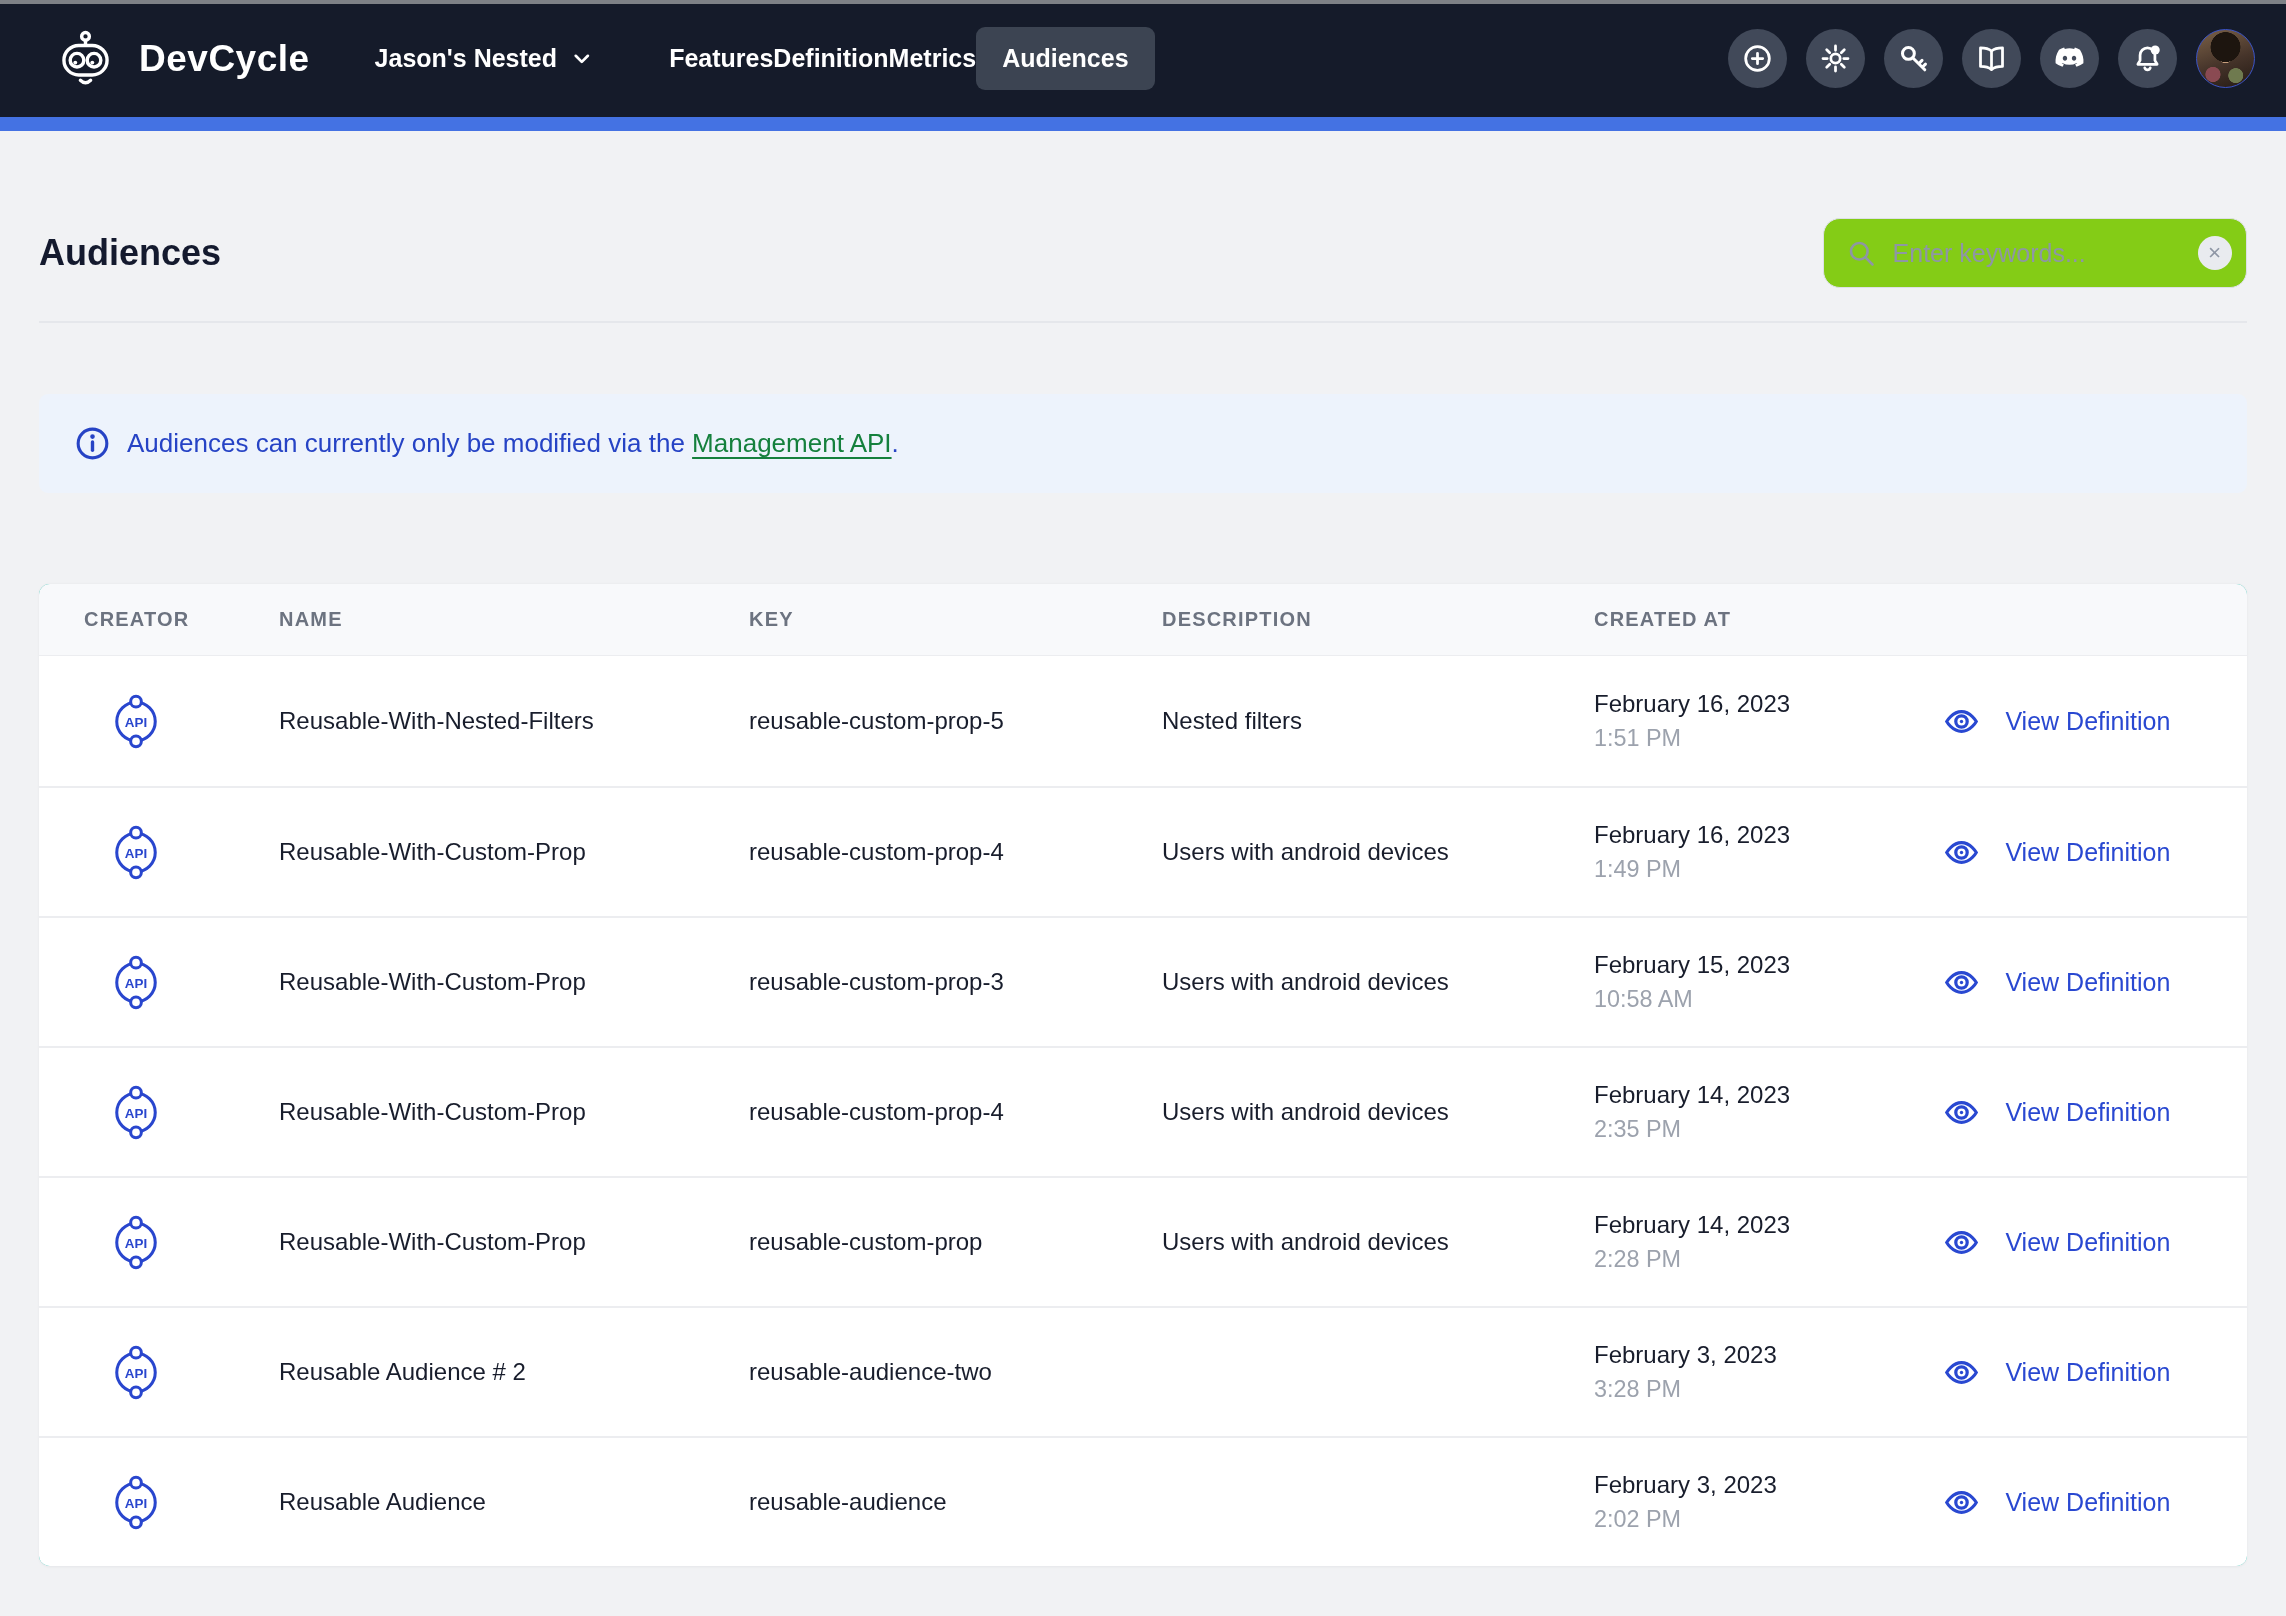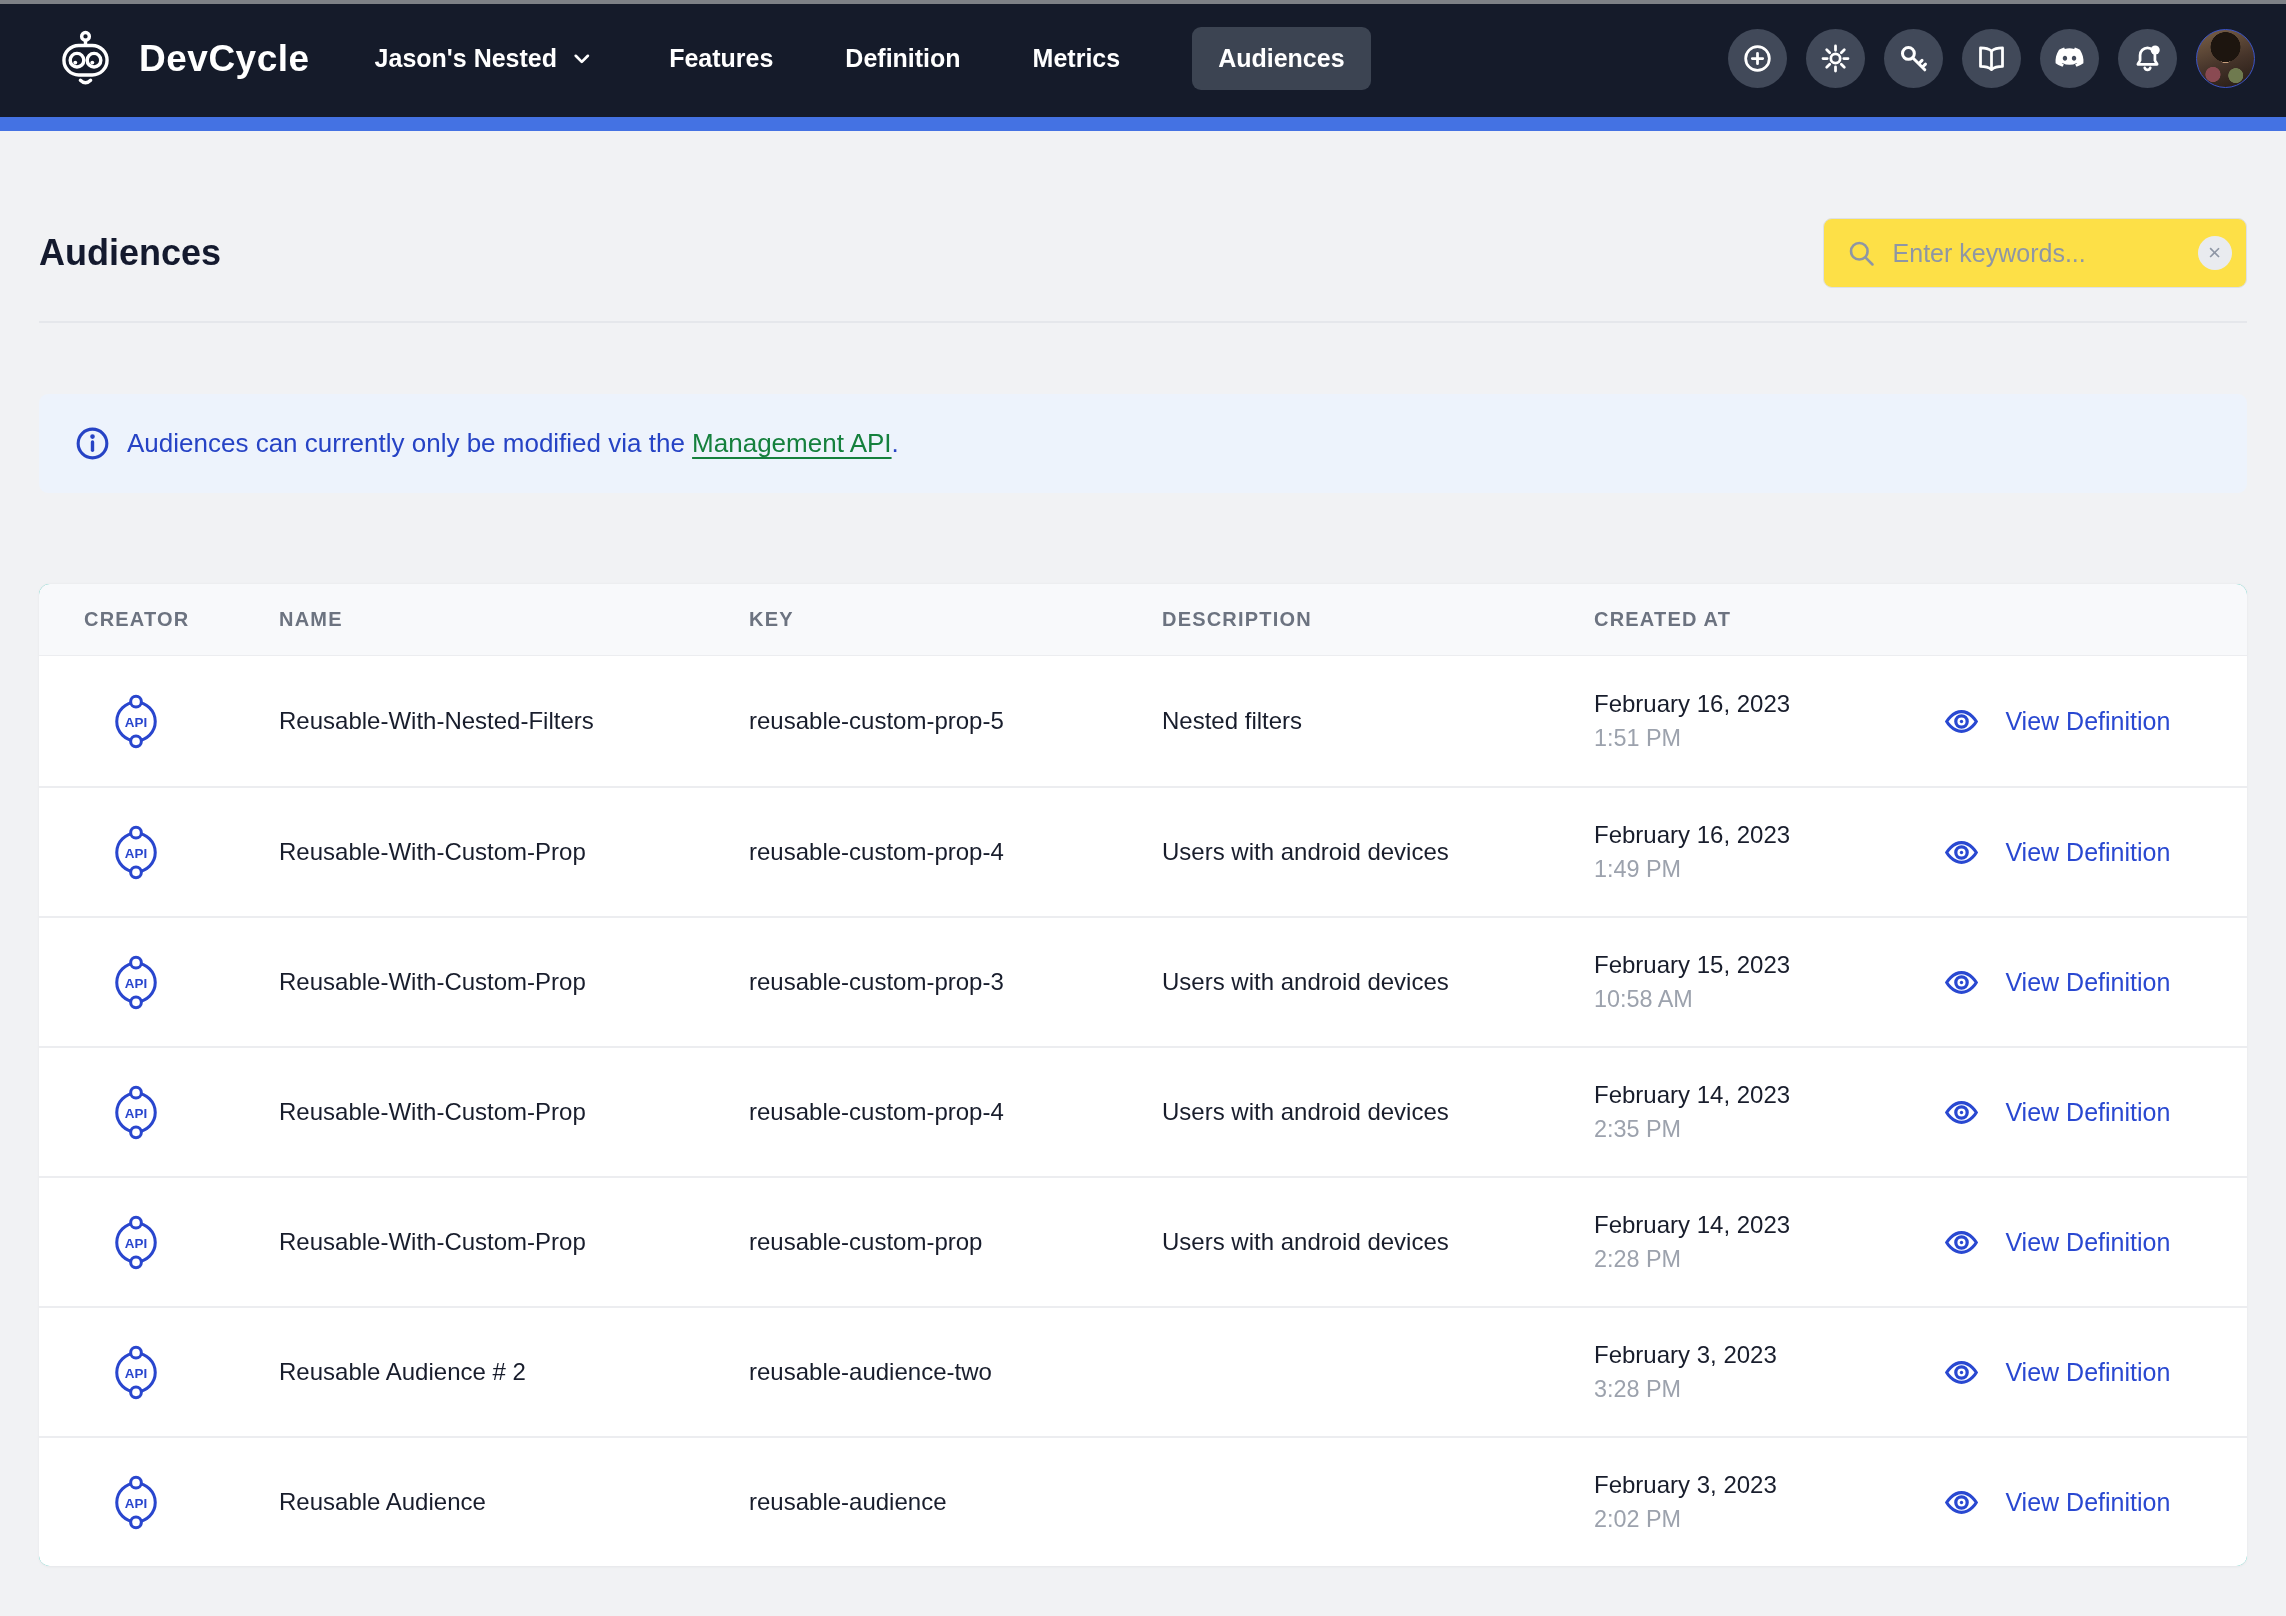--- a/index.html
+++ b/index.html
@@ -8,41 +8,41 @@
 
   .top-strip { position:absolute; top:0; left:0; right:0; height:3.6px; background:#7E8186; z-index:20; }
 
   
   .navbar { height:117px; background:#151B2A; display:flex; align-items:center; padding:0 31px 0 56px; }
   .brand { display:flex; align-items:center; gap:24px; cursor:pointer; }
   .brand svg { width:59px; height:59px; }
   .brand-name { font-size:37px; font-weight:700; color:#FFFFFF; letter-spacing:0.5px; }
   .project { margin-left:65px; display:flex; align-items:center; gap:13.5px; color:#FFFFFF; font-size:25px; font-weight:600; cursor:pointer; }
   .project svg { width:21.6px; height:21.6px; }
-  .tabs { display:flex; align-items:center; margin-left:77px; gap:72px; }
+  .tabs { display:flex; align-items:center; margin-left:77px; }
   .tab { color:#FFFFFF; font-size:25px; font-weight:600; text-decoration:none; cursor:pointer; }
   .tab.active { background:#3C4452; border-radius:9px; padding:17px 26px; }
   .nav-actions { margin-left:auto; display:flex; align-items:center; gap:19px; }
   .icon-btn { width:59px; height:59px; border-radius:50%; background:#414959; border:none; display:flex; align-items:center; justify-content:center; cursor:pointer; }
   .icon-btn svg { width:33px; height:33px; }
   .avatar { width:59px; height:59px; border-radius:50%; border:1.8px solid #3D55C8; cursor:pointer;
     background:
       radial-gradient(circle at 50% 30%, #1d150f 0 30%, transparent 31%),
       radial-gradient(circle at 50% 46%, #c99f7d 0 16%, transparent 17%),
       radial-gradient(circle at 28% 78%, #8a4a52 0 12%, transparent 13%),
       radial-gradient(circle at 68% 80%, #6f7a4f 0 12%, transparent 13%),
       linear-gradient(160deg, #7c6248, #46342a 55%, #241a14);
   }
   .accent-bar { height:14.4px; background:#4472E3; }
 
   
   main { padding:0 39px; }
   .page-head { margin-top:87px; display:flex; align-items:center; justify-content:space-between; }
   .page-title { font-size:36px; font-weight:600; color:#141A2E; }
-  .search { width:424px; height:70px; background:#fde047; border:1.8px solid #DDE0E6; border-radius:9px; display:flex; align-items:center; padding:0 14.4px 0 21.6px; }
+  .search { width:424px; height:70px; background:#84cc16; border:1.8px solid #DDE0E6; border-radius:17px; display:flex; align-items:center; padding:0 14.4px 0 21.6px; }
   .search > svg { width:31px; height:31px; flex:none; }
   .search input { flex:1; min-width:0; border:none; outline:none; background:transparent; font-family:inherit; font-size:25px; color:#39404F; margin-left:16px; }
   .search input::placeholder { color:#8E96A5; }
   .clear-btn { width:34px; height:34px; flex:none; border:none; border-radius:50%; background:#E9EBEF; color:#8E96A5; font-size:22.5px; line-height:1; display:flex; align-items:center; justify-content:center; cursor:pointer; }
 
   .divider { margin-top:33px; height:1.8px; background:#E5E7EB; }
 
   .banner { margin-top:71px; height:99px; background:#EDF3FC; border-radius:9px; display:flex; align-items:center; padding-left:35px; }
   .banner svg { width:37px; height:37px; flex:none; }
   .banner-text { margin-left:16px; font-size:26px; font-weight:500; color:#2643C5; }

